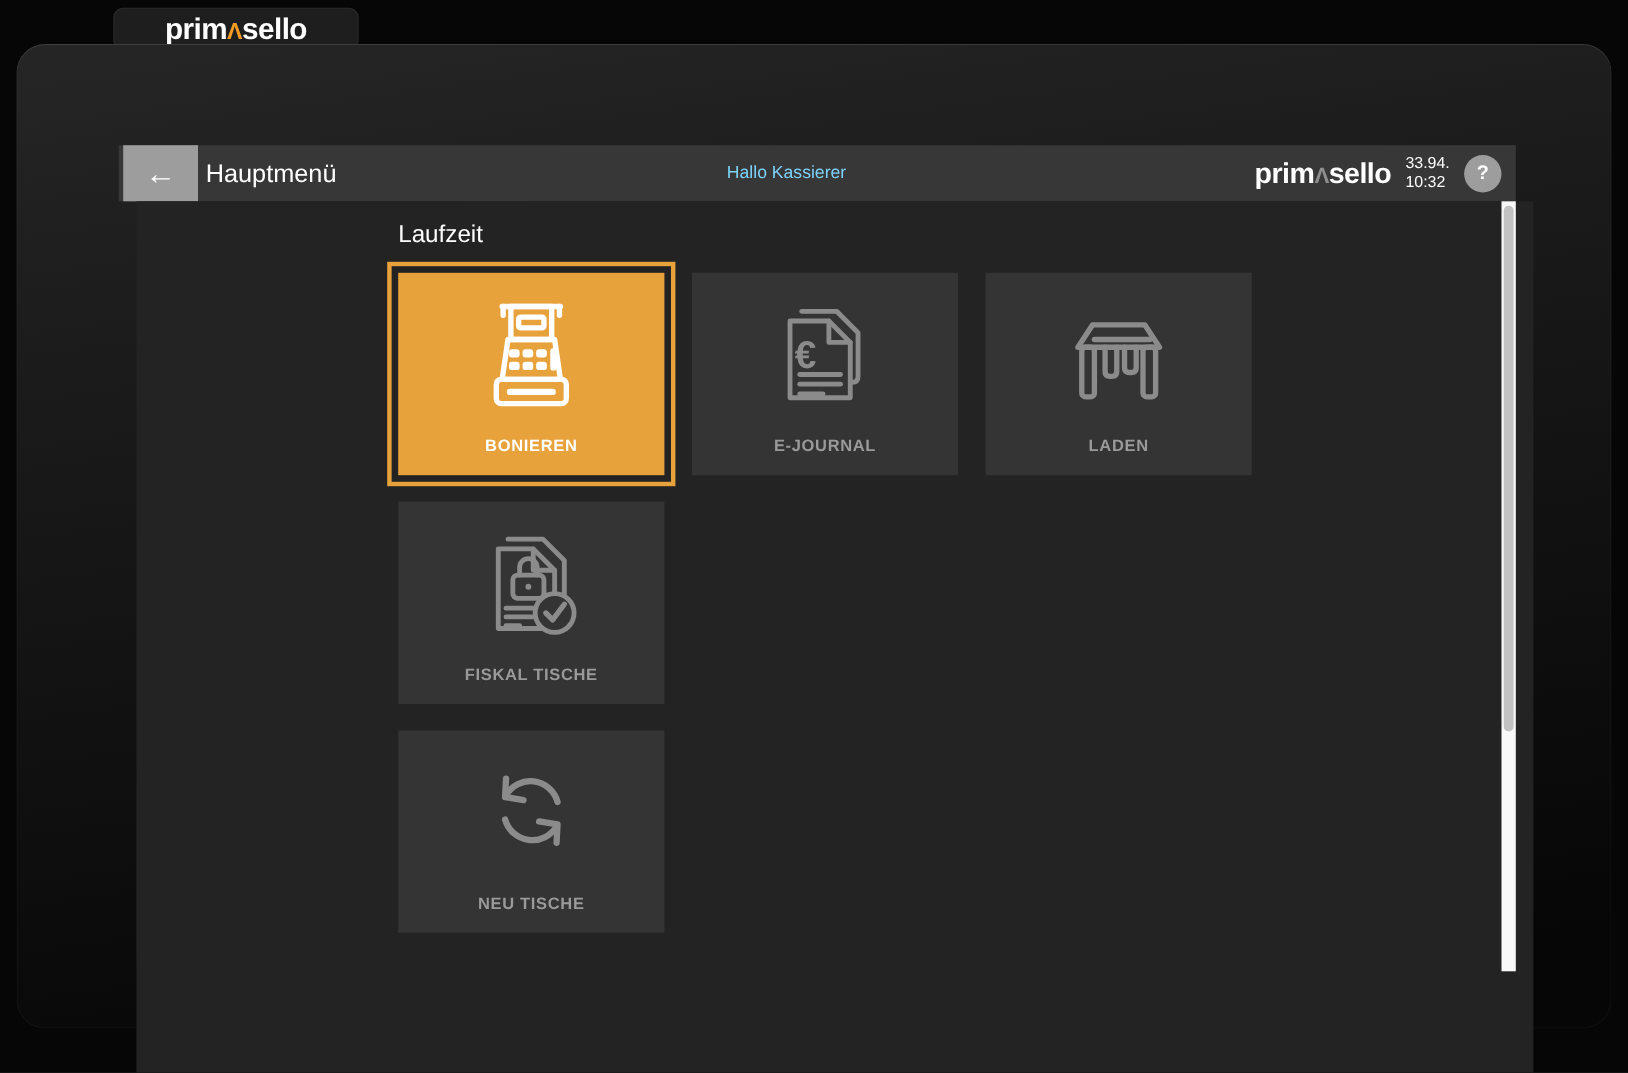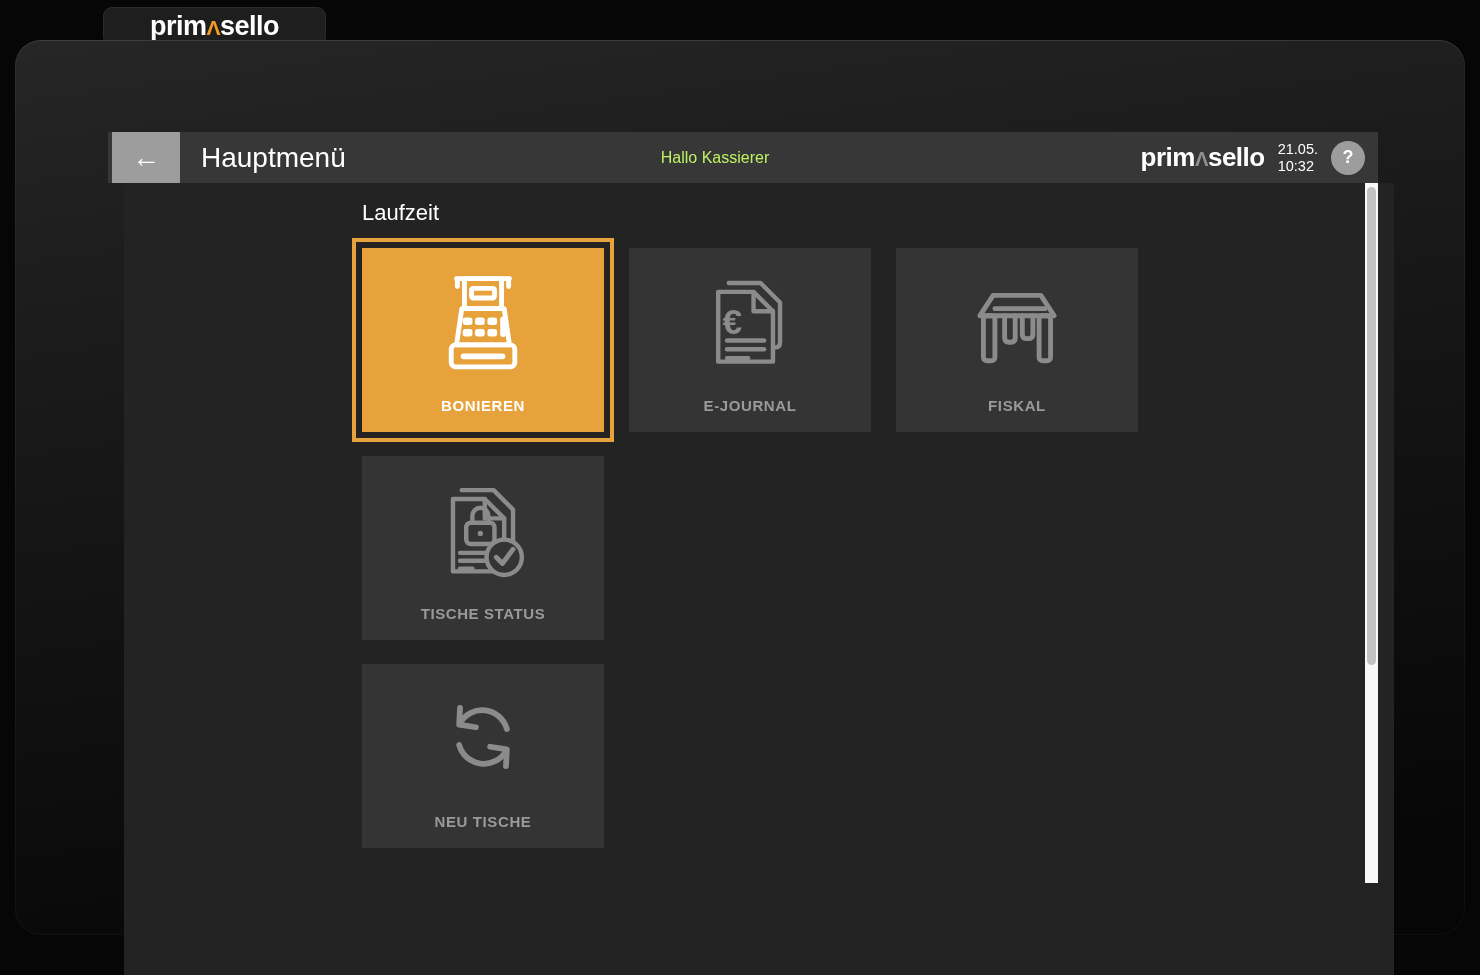--- a/index.html
+++ b/index.html
@@ -27,24 +27,24 @@
   .app{position:absolute;left:93px;top:92px;width:1270px;height:751px;}
   .app-header{
     position:absolute;left:0;top:0;width:1270px;height:51px;background:#373737;
     display:flex;align-items:center;
   }
   .back-button{
     width:68px;height:51px;margin-left:4px;background:#9d9d9d;border:none;
     display:flex;align-items:center;justify-content:center;
     color:#fff;font-size:28px;line-height:1;cursor:pointer;flex:0 0 auto;
   }
-  .page-title{color:#fff;font-size:28px;margin-left:21px;white-space:nowrap;}
+  .page-title{color:#fff;font-size:23px;margin-left:7px;white-space:nowrap;}
   .greeting{
     position:absolute;left:calc(50% - 28px);top:0;height:51px;display:flex;align-items:center;
-    transform:translateX(-50%);color:#bef264;font-size:16px;white-space:nowrap;
+    transform:translateX(-50%);color:#7dd3fc;font-size:16px;white-space:nowrap;
   }
   .header-right{margin-left:auto;display:flex;align-items:center;gap:13px;padding-right:13px;}
   .app-header .logo{font-size:26px;}
   .app-header .logo-caret{color:#8f8f8f;}
   .datetime{color:#fff;font-size:14.5px;line-height:1.13;text-align:left;}
   .help-button{
     width:34px;height:34px;border-radius:50%;background:#9d9d9d;border:none;
     color:#fff;font-size:18px;font-weight:bold;display:flex;align-items:center;justify-content:center;
     cursor:pointer;
   }
@@ -89,21 +89,21 @@
 
     <div class="app-header">
       <button class="back-button">
         <span>←</span>
       </button>
       <span class="page-title">Hauptmenü</span>
       <span class="greeting">Hallo Kassierer</span>
       <div class="header-right">
         <span class="logo"><span>prim</span><span class="logo-caret">Λ</span><span>sello</span></span>
         <div class="datetime">
-          <div>21.05.</div>
+          <div>33.94.</div>
           <div>10:32</div>
         </div>
         <button class="help-button">
           <span>?</span>
         </button>
       </div>
     </div>
 
     <div class="content">
 
@@ -161,42 +161,42 @@
               <g fill="none" stroke="#8b8b8b" stroke-width="5.5" stroke-linecap="round" stroke-linejoin="round">
                 <path d="M33 31 H87 L102 54 H18 Z"></path>
                 <path d="M35 46 H92"></path>
                 <rect x="22" y="54" width="13" height="51" rx="4"></rect>
                 <rect x="85" y="54" width="13" height="51" rx="4"></rect>
                 <path d="M46 54 V79 Q46 84 51 84 H53 Q58 84 58 79 V54"></path>
                 <path d="M66 54 V75 Q66 80 71 80 H73 Q78 80 78 75 V54"></path>
               </g>
             </svg>
           </span>
-          <span class="tile-label">FISKAL</span>
+          <span class="tile-label">LADEN</span>
         </div>
 
         <div class="tile">
           <span class="tile-icon">
             <svg width="108" height="106" viewBox="0 0 120 120">
               <g fill="none" stroke="#8b8b8b" stroke-width="5" stroke-linecap="round" stroke-linejoin="round">
                 <path d="M36 16 H72 L94 38 V80 Q94 86 88 86"></path>
                 <path d="M26 26 H62 L84 48 V108 H26 Z" fill="#343434"></path>
                 <path d="M62 26 V48 H84"></path>
                 <path d="M48 53 V45 A9 9 0 0 1 66 45 V53"></path>
                 <rect x="41" y="53" width="32" height="24" rx="5"></rect>
                 <path d="M34 87 H62"></path>
                 <path d="M34 96 H62"></path>
                 <path d="M34 105 H48"></path>
                 <circle cx="84" cy="92" r="20" fill="#343434"></circle>
                 <path d="M75 92 L82 99 L94 83" stroke-width="5.5"></path>
               </g>
               <circle cx="57" cy="65" r="3" fill="#8b8b8b"></circle>
             </svg>
           </span>
-          <span class="tile-label">TISCHE STATUS</span>
+          <span class="tile-label">FISKAL TISCHE</span>
         </div>
       </div>
 
 
       <div class="grid">
 
         <div class="tile">
           <span class="tile-icon">
             <svg width="108" height="106" viewBox="0 0 120 120">
               <g fill="none" stroke="#8b8b8b" stroke-width="6.5" stroke-linecap="round" stroke-linejoin="round">

